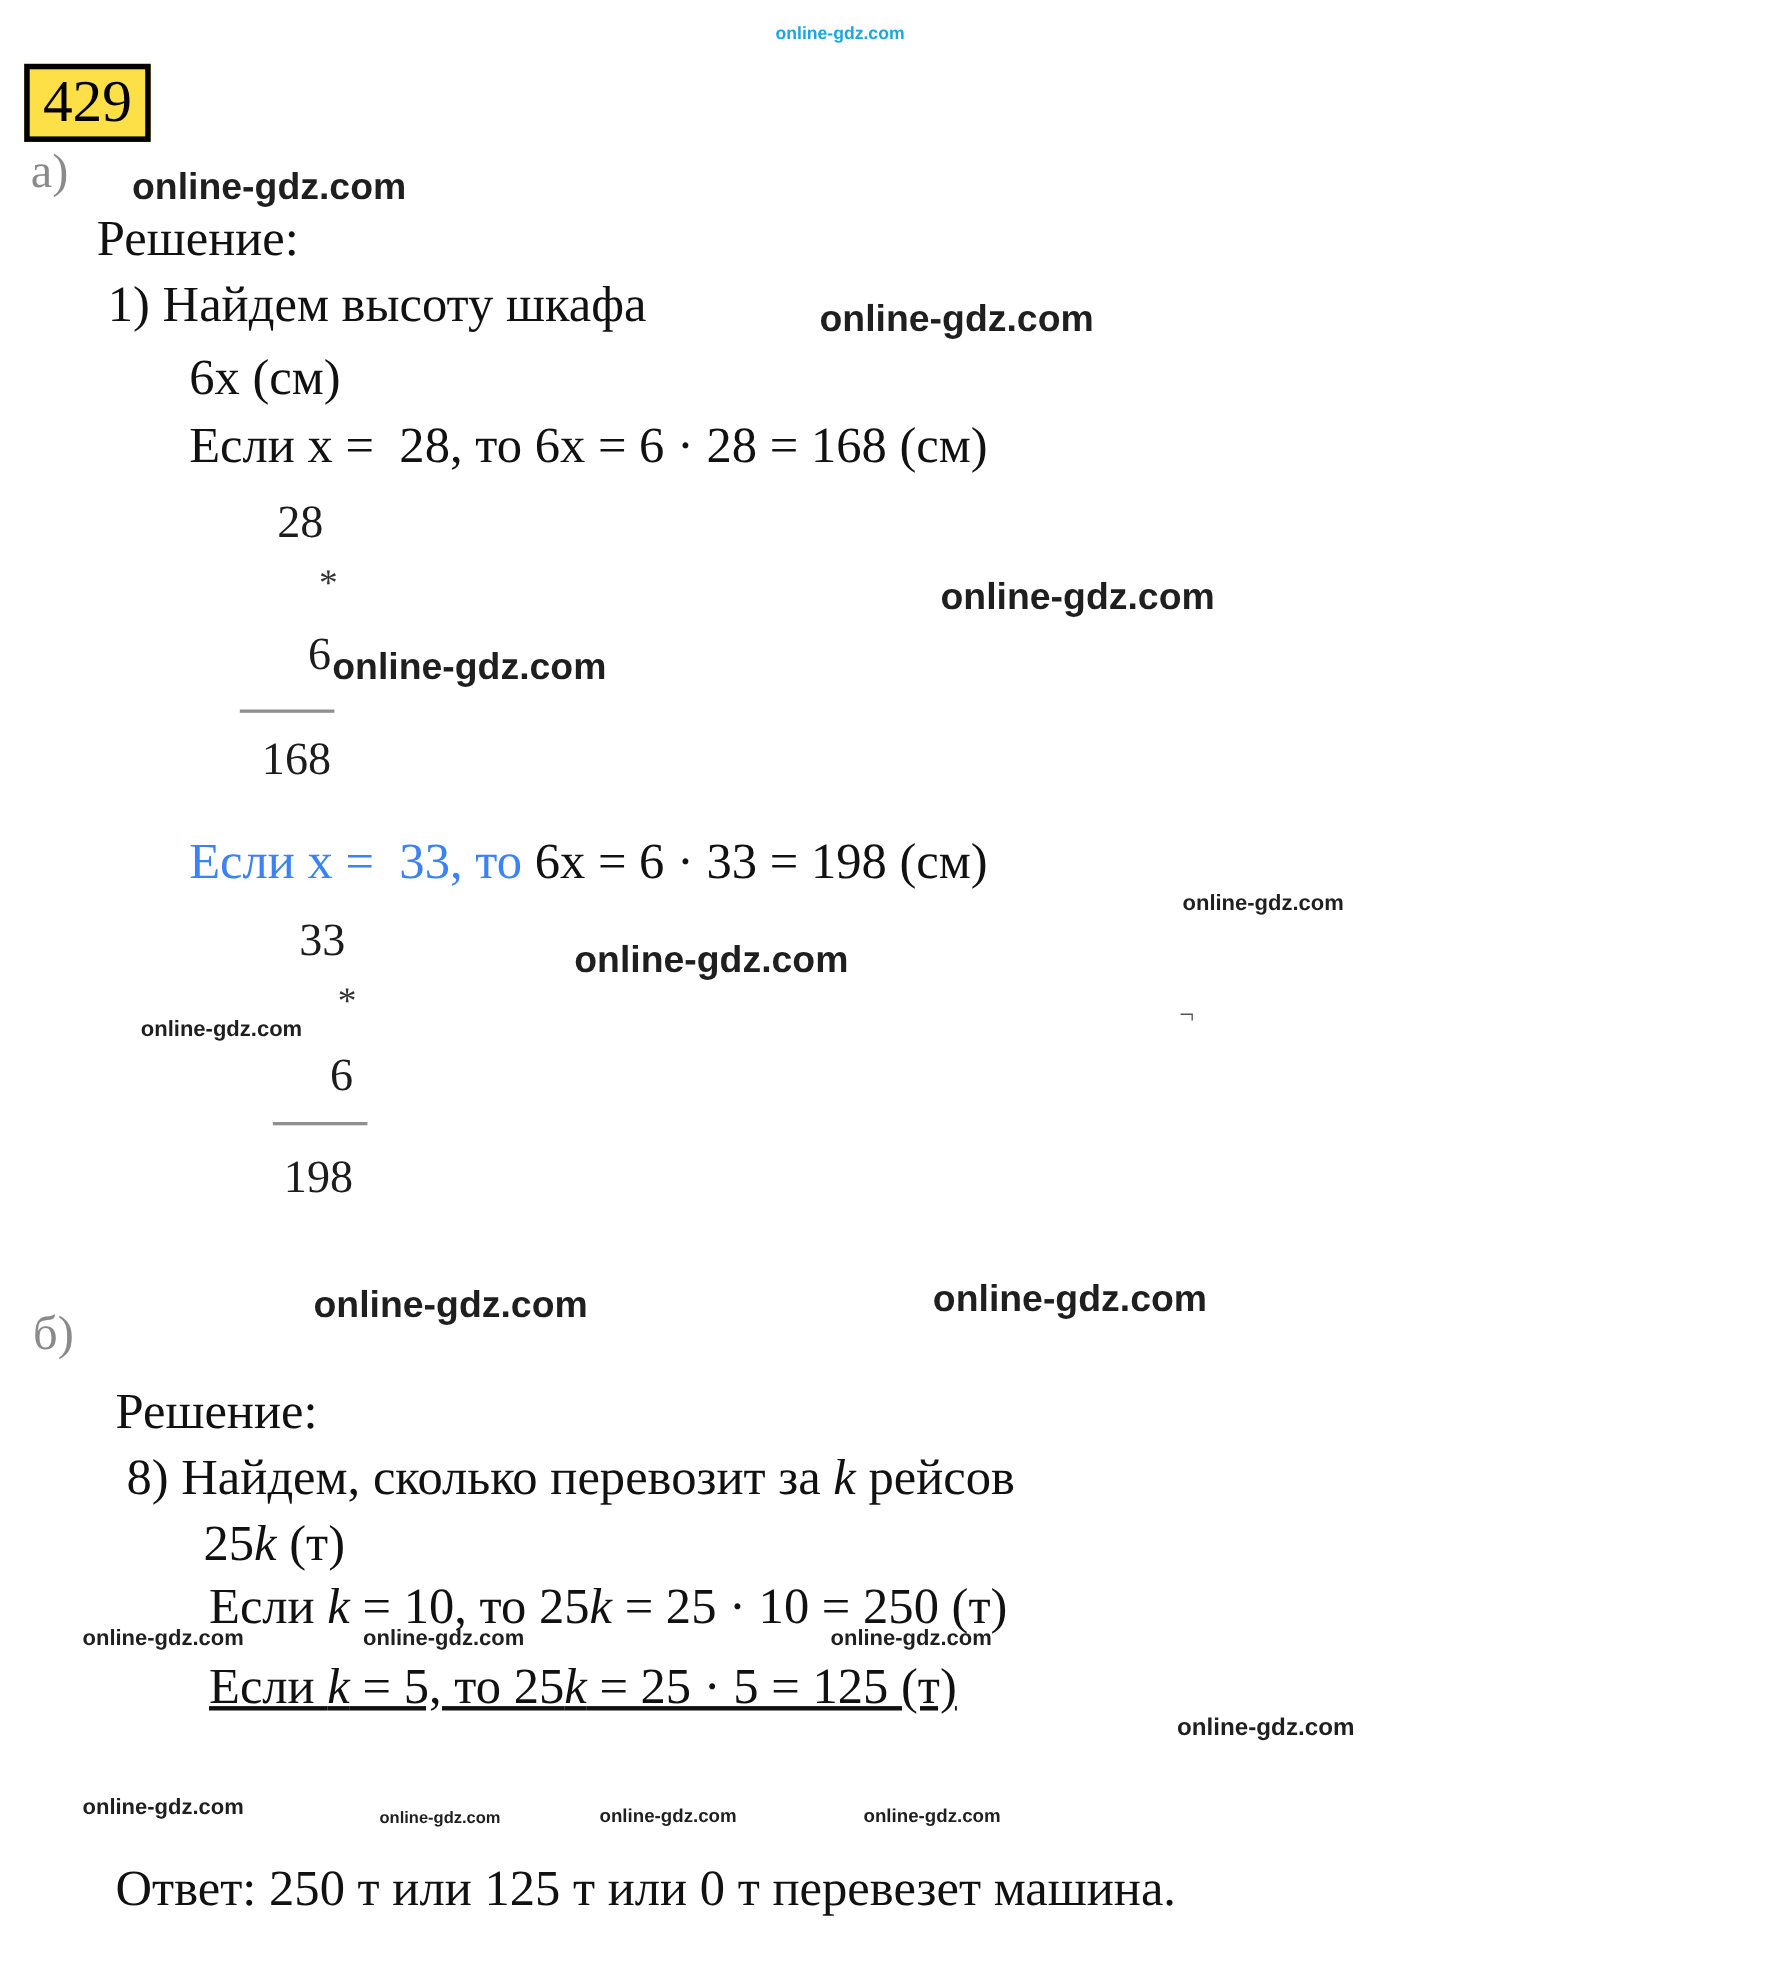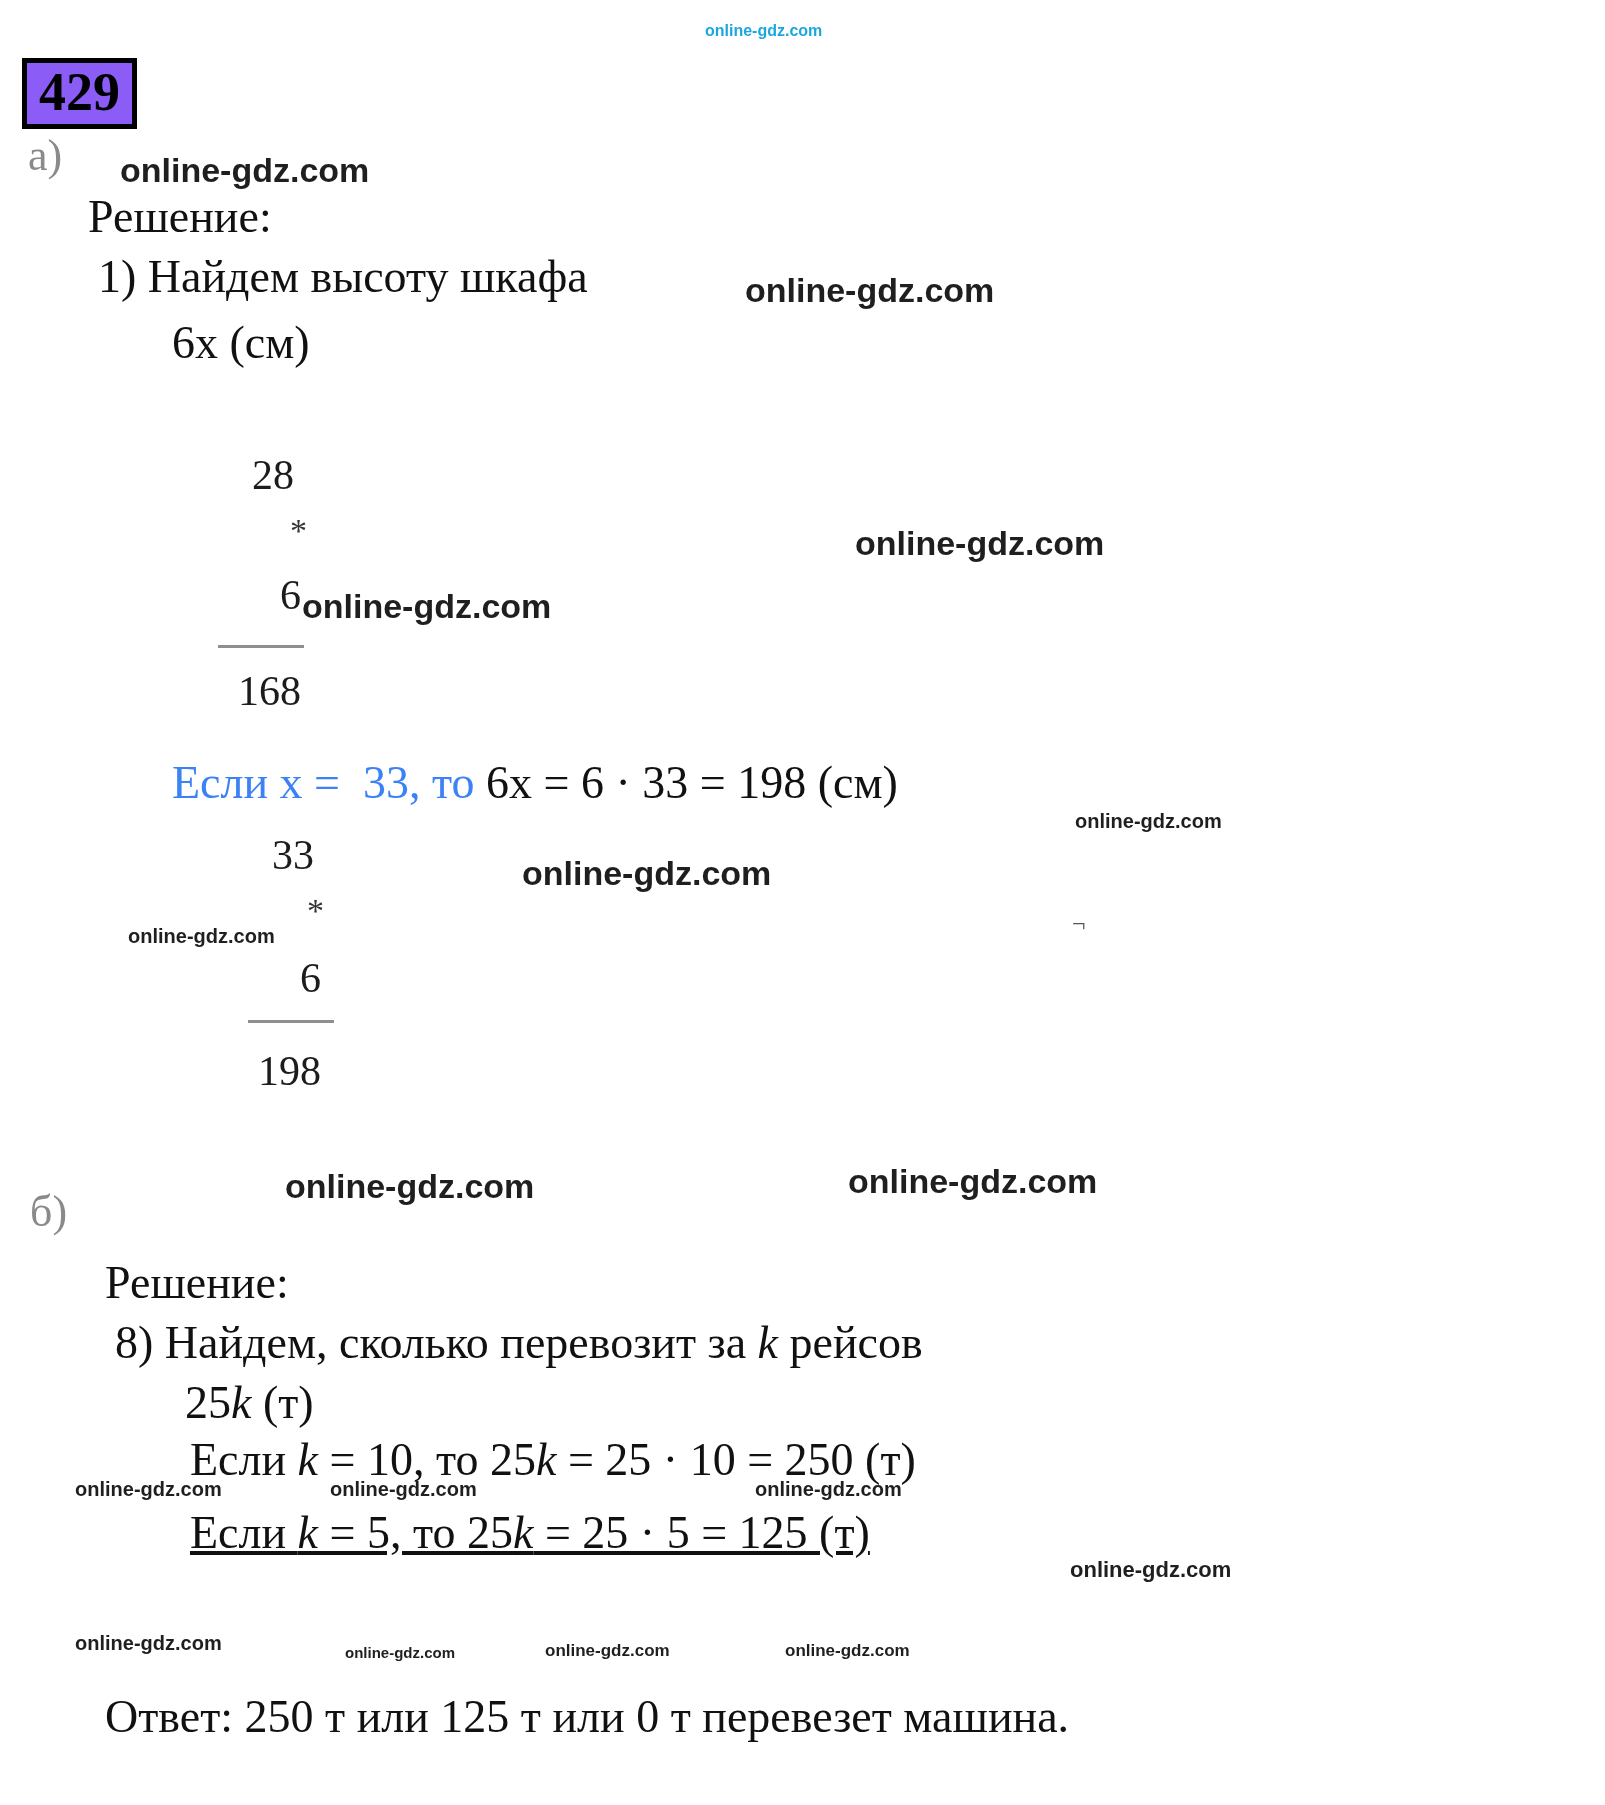--- a/index.html
+++ b/index.html
@@ -16,23 +16,23 @@
   .abs { position:absolute; white-space:pre; line-height:1.1;margin-top:20px; }
   .math { font-size:46px; }
   .mult { font-size:42px; color:#1c1c1c; }
   .mult-op { font-size:34px; color:#333333; }
   .faded { color:#3b82f6; }
   .part-label { font-size:44px; color:#8a8a8a; }
   .boxnum {
     border:5px solid #000000;
     padding:0 12px 2px 12px;
     font-size:54px;
-    font-weight:700;
+    font-weight:400;
     color:#000000;
-    background:#8b5cf6;
+    background:#fde047;
   }
   .wm {
     font-family:"Liberation Sans", sans-serif;
     font-weight:700;
     color:#1f1f1f;
   }
   .wm-lg { font-size:34px; }
   .wm-md { font-size:22px; }
   .wm-sm { font-size:20px; }
   .wm-xs { font-size:17px; }
@@ -56,20 +56,21 @@
   <div class="abs wm wm-lg" style="left:120px; top:132px;">online-gdz.com</div>
 
   <div class="abs math" style="left:88px; top:172px;">Решение:</div>
 
   <div class="abs math" style="left:98px; top:232px;">1) Найдем высоту шкафа</div>
 
   <div class="abs wm wm-lg" style="left:745px; top:252px;">online-gdz.com</div>
 
   <div class="abs math" style="left:172px; top:298px;">6x (см)</div>
 
+  <div class="abs math" style="left:172px; top:360px;">Если x =  28, то 6x = 6 · 28 = 168 (см)</div>
 
   <div class="abs mult" style="left:252px; top:432px;">28</div>
   <div class="abs mult-op" style="left:290px; top:492px;">*</div>
   <div class="abs wm wm-lg" style="left:855px; top:505px;">online-gdz.com</div>
   <div class="abs mult" style="left:280px; top:552px;">6</div>
   <div class="abs wm wm-lg" style="left:302px; top:568px;">online-gdz.com</div>
   <div class="abs vline" style="left:218px; top:625px; width:86px;"></div>
   <div class="abs mult" style="left:238px; top:648px;">168</div>
 
   <div class="abs math" style="left:172px; top:738px;"><span class="faded">Если x =  33, то </span><span>6x = 6 · 33 = 198 (см)</span></div>

